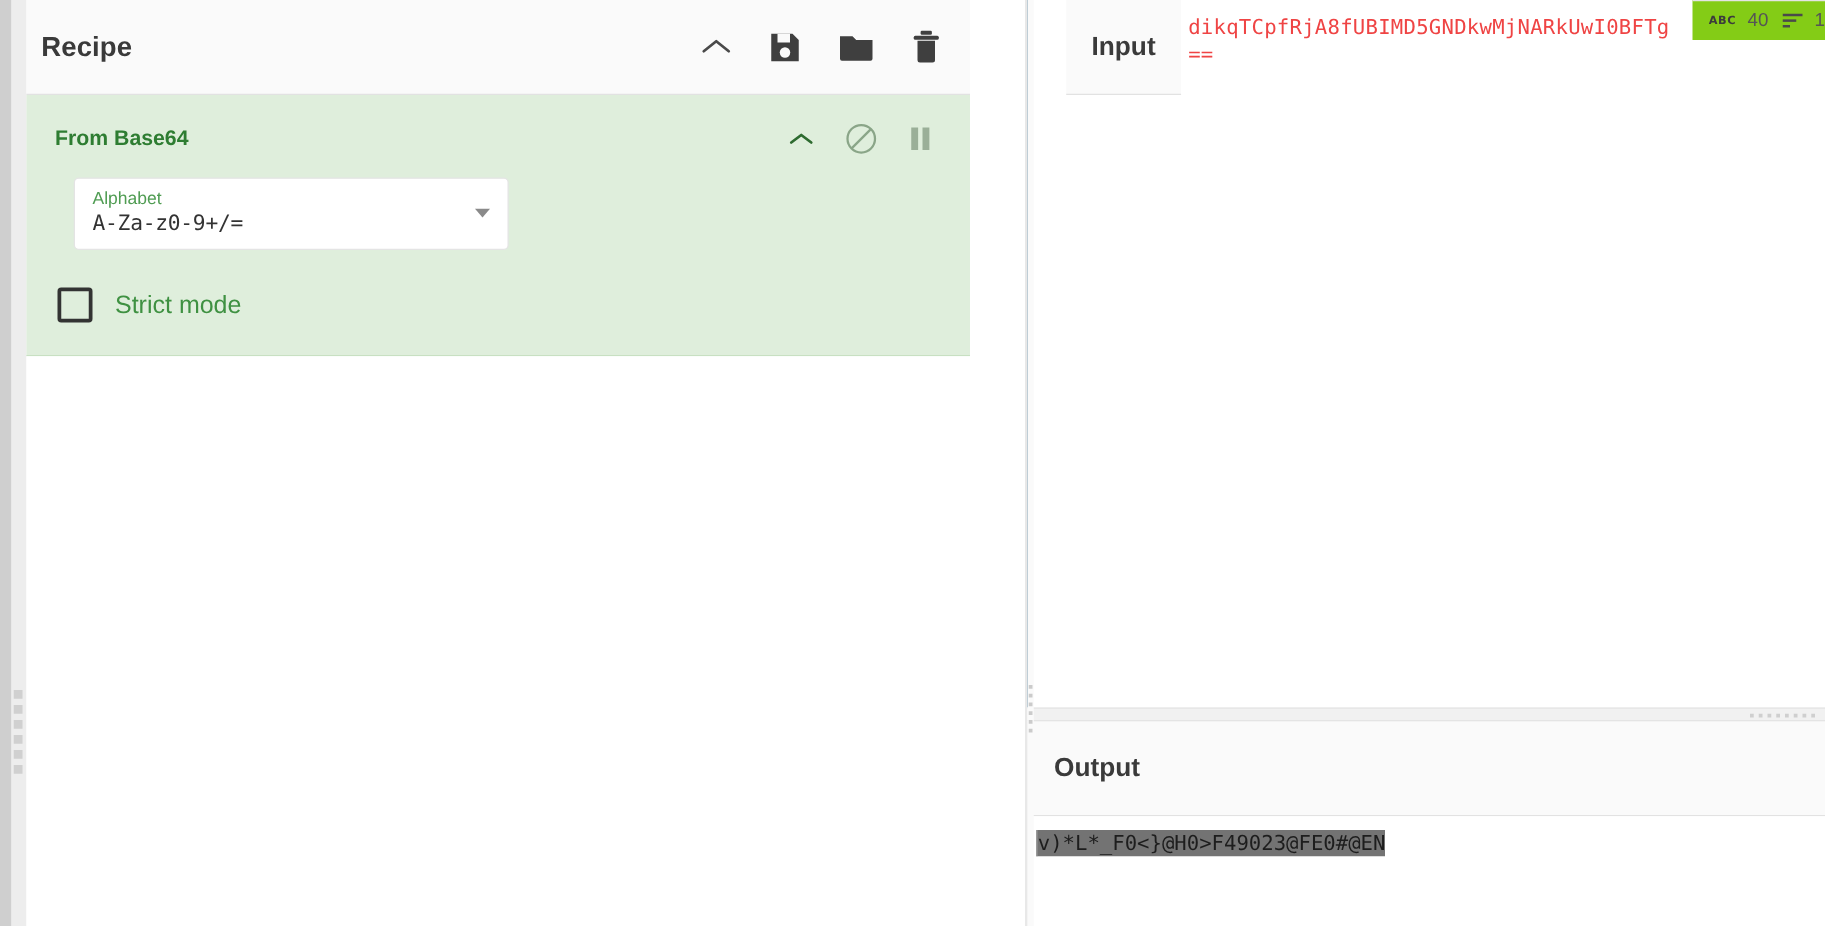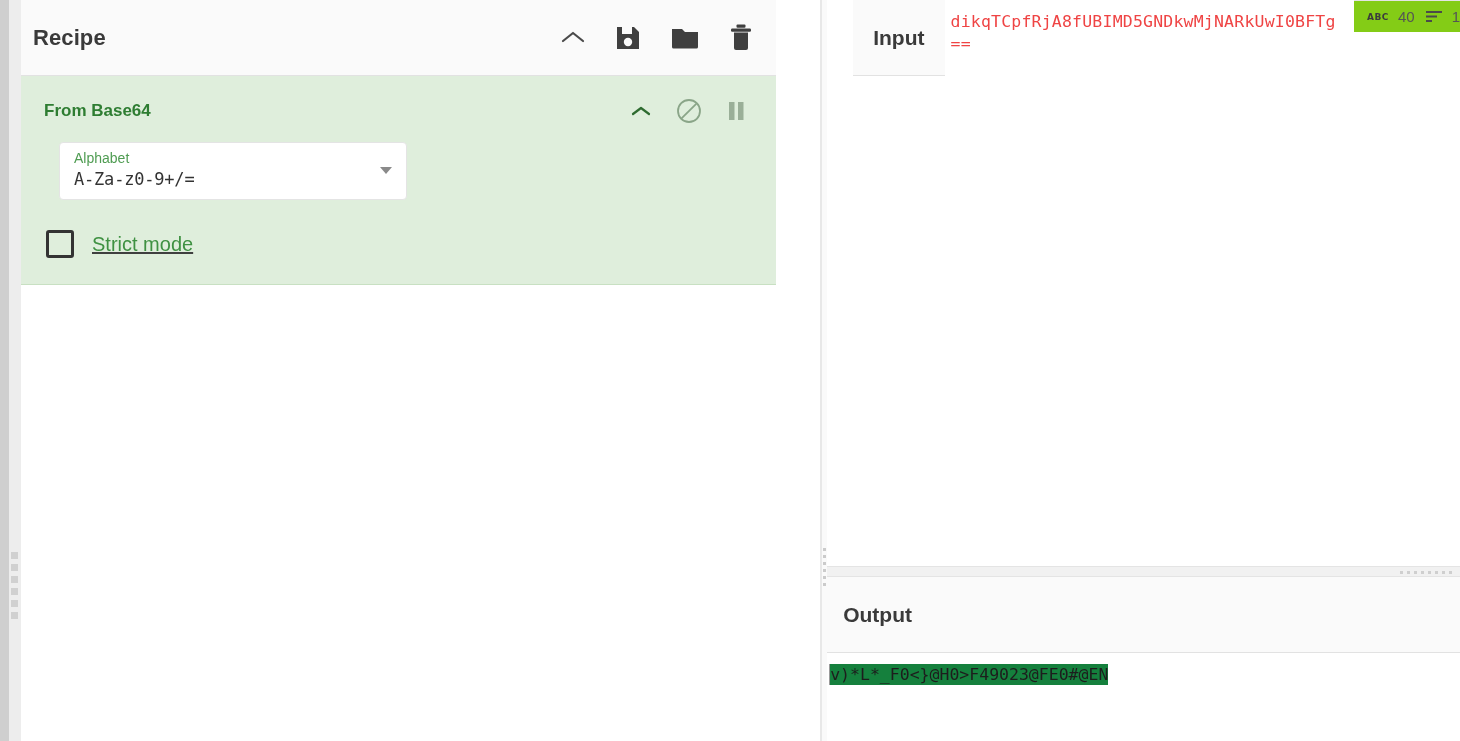--- a/index.html
+++ b/index.html
@@ -206,21 +206,20 @@
   .cb-label {
     margin-left: 14px;
     font-size: 20px;
     color: #3f9142;
   }
 
   .op-row2 {
     display: flex;
     align-items: center;
     padding: 30px 0 0 25px;
-    text-decoration: underline;
   }
   .op-row2 .cb-wrap { margin-left: 0; }
   .op-row2 .cb-label { margin-left: 18px; }
 
   .recipe-body {
     flex: 1;
     background: #ffffff;
   }
 
   
@@ -351,21 +350,21 @@
     background: #ffffff;
     padding: 11px 10px 0 6px;
     font-family: "DejaVu Sans Mono", monospace;
     font-size: 16.5px;
     line-height: 22px;
     color: #1d1d1d;
     word-break: break-all;
     box-sizing: border-box;
   }
   .hl {
-    background: #15803d;
+    background: #737373;
     padding: 1px 0;
     border-left: 1px solid #9a9a9a;
   }
 </style>
 </head>
 <body>
 
 <div class="app">
 
   <div class="recipe-col">

